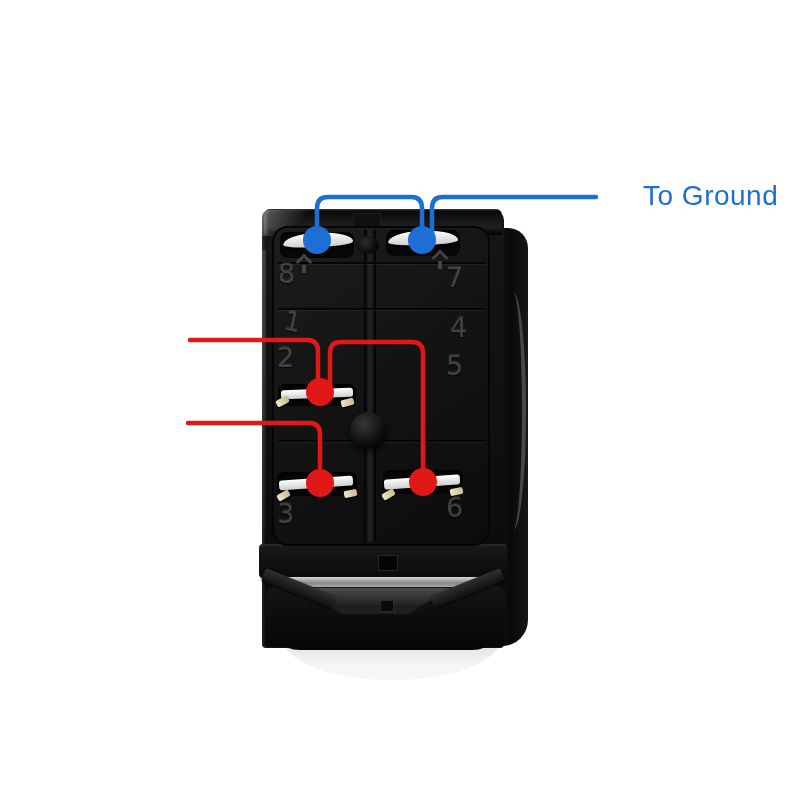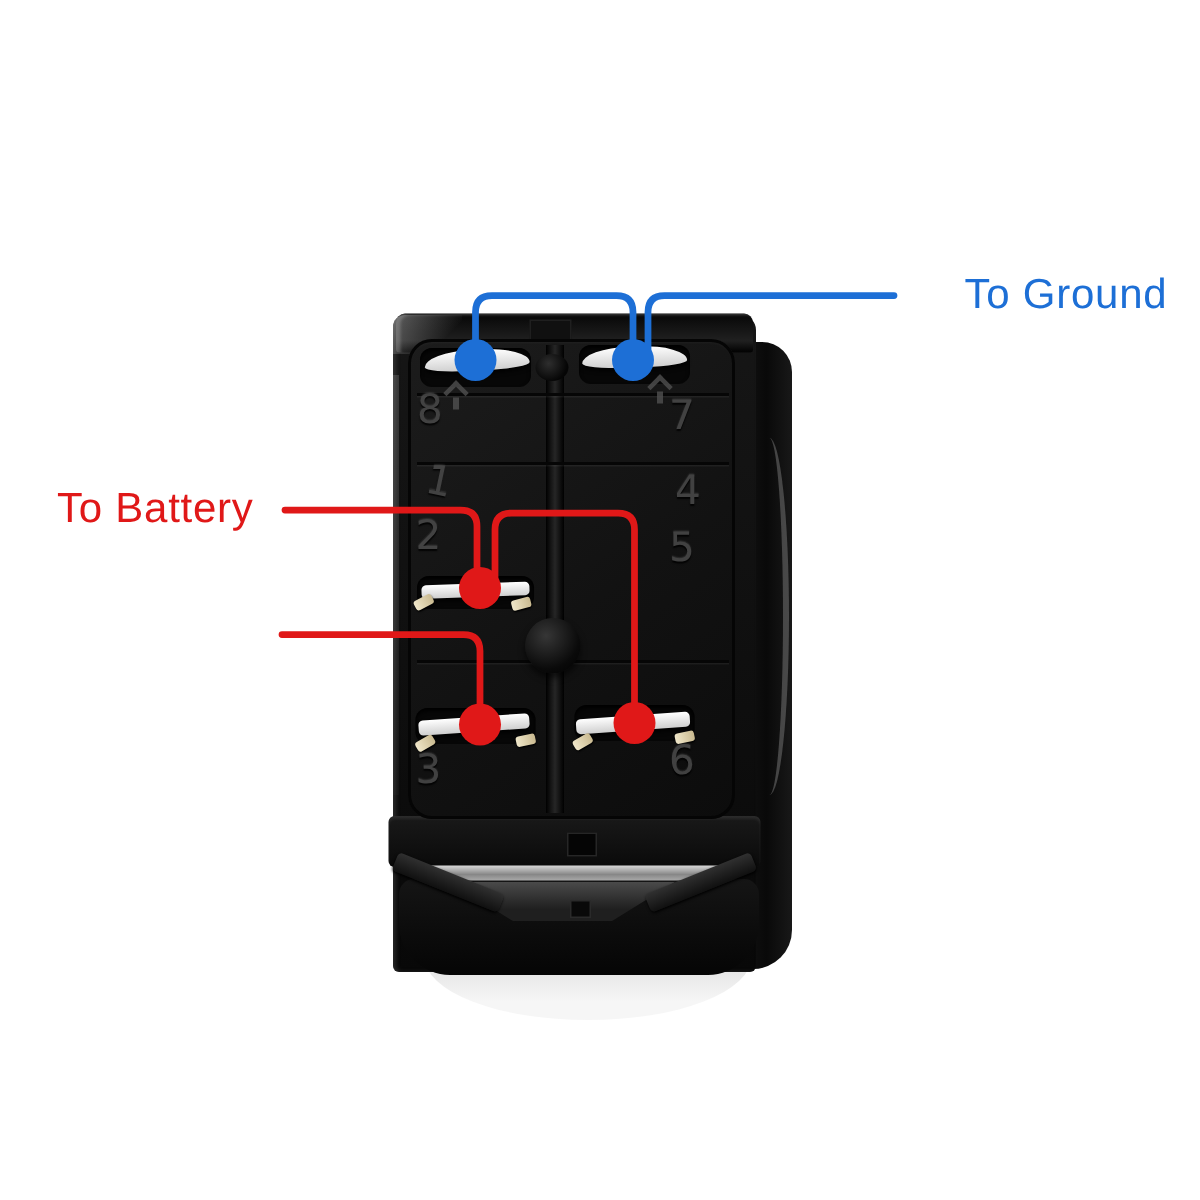--- a/index.html
+++ b/index.html
@@ -155,15 +155,14 @@
     <path class="wire red" d="M 330 392 L 330 353 Q 330 342 341 342 L 412 342 Q 423 342 423 353 L 423 482" stroke="#e01818"></path>
     <path class="wire red" d="M 188 423 L 309 423 Q 320 423 320 434 L 320 483" stroke="#e01818"></path>
     <circle class="dot blue" cx="317" cy="240" r="14" fill="#1d6fd6"></circle>
     <circle class="dot blue" cx="422" cy="240" r="14" fill="#1d6fd6"></circle>
     <circle class="dot red" cx="320" cy="392" r="14" fill="#e01818"></circle>
     <circle class="dot red" cx="320" cy="483" r="14" fill="#e01818"></circle>
     <circle class="dot red" cx="423" cy="482" r="14" fill="#e01818"></circle>
   </svg>
 
   <div class="abs lbl blue" style="left:601px;top:180px;margin-left:42px;">To Ground</div>
-  <div class="abs lbl red" style="left:38px;top:323px;">To Battery</div>
 
 </div>
 
 </body></html>

